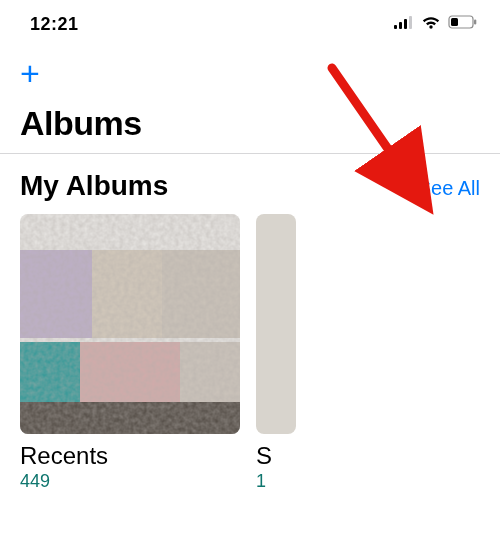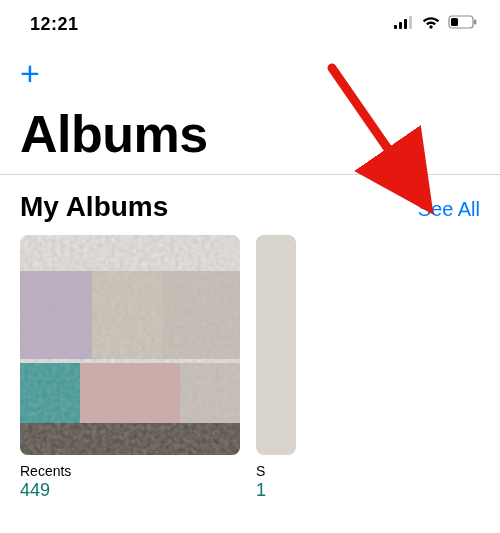--- a/index.html
+++ b/index.html
@@ -2,30 +2,30 @@
 <html><head>
 <meta charset="utf-8">
 <style>
   * { box-sizing: border-box; margin: 0; padding: 0; }
   html, body { width: 500px; height: 533px; font-family: -apple-system, "Helvetica Neue", Arial, sans-serif; background: #fff; color: #000; overflow: hidden; }
   .status-bar { display: flex; justify-content: space-between; align-items: center; padding: 10px 22px 6px 30px; height: 44px; }
   .status-time { font-weight: 600; font-size: 18px; letter-spacing: 0.5px; }
   .status-right { display: flex; align-items: center; gap: 7px; }
   .nav-bar { padding: 12px 20px 0 20px; }
   .add-icon { color: #007aff; font-size: 34px; font-weight: 300; line-height: 1; display: inline-block; }
-  .page-title { font-size: 52px; font-weight: 800; letter-spacing: -0.5px; padding: 14px 16px 10px 20px; }
+  .page-title { font-size: 34px; font-weight: 800; letter-spacing: -0.5px; padding: 14px 16px 10px 20px; }
   .divider { height: 1px; background: #d7d7d9; margin: 0; }
   .section-header { display: flex; justify-content: space-between; align-items: baseline; padding: 16px 20px 12px 20px; }
   .section-title { font-size: 28px; font-weight: 800; }
   .see-all { color: #007aff; font-size: 20px; font-weight: 400; }
   .album-row { display: flex; gap: 16px; padding: 0 0 0 20px; overflow: hidden; }
   .album { flex: 0 0 220px; }
   .thumb { width: 220px; height: 220px; border-radius: 8px; overflow: hidden; position: relative; }
   .thumb svg { width: 100%; height: 100%; display: block; }
-  .album-title { font-size: 14px; font-weight: 400; color: #000; margin-top: 8px; }
+  .album-title { font-size: 24px; font-weight: 400; color: #000; margin-top: 8px; }
   .album-count { font-size: 18px; color: #0f766e; margin-top: 1px; }
   .album.peek { flex: 0 0 40px; }
   .album.peek .thumb { width: 40px; }
   .arrow-overlay { position: absolute; pointer-events: none; z-index: 50; }
 </style>
 </head>
 <body>
 
 <div class="status-bar">
   <div class="status-time">12:21</div>

